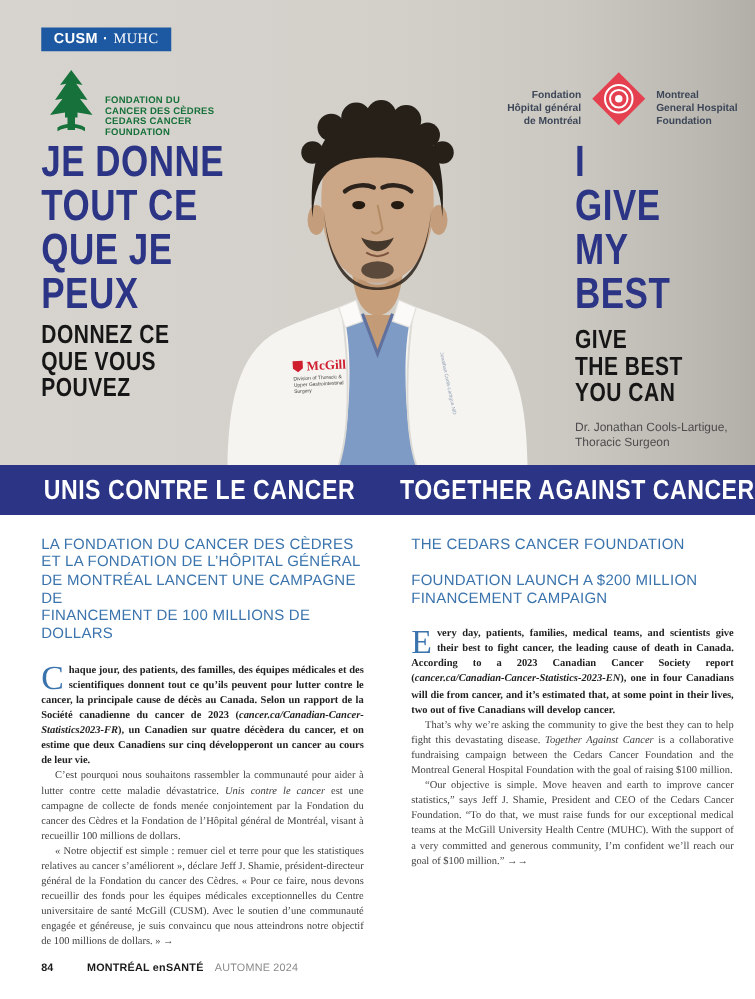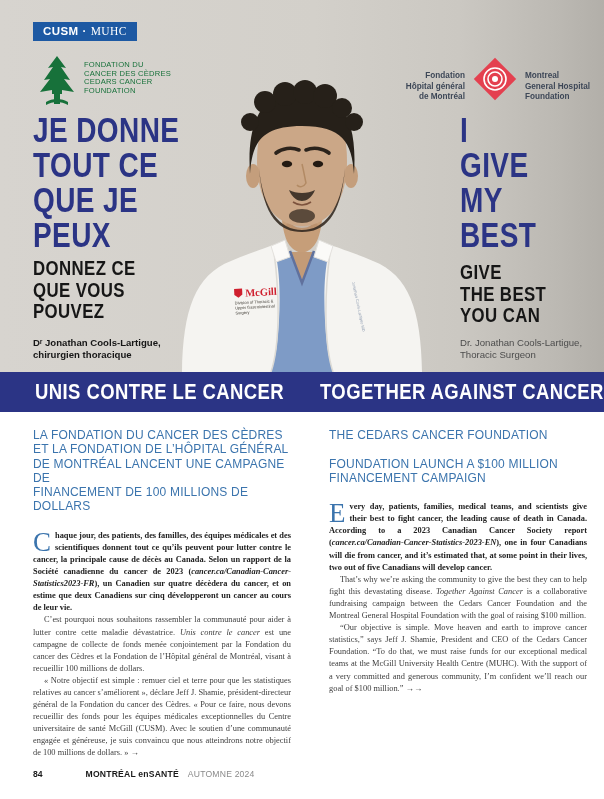--- a/index.html
+++ b/index.html
@@ -13,21 +13,21 @@
   .hero-svg { position:absolute; left:0; top:0; }
 
   .badge { position:absolute; left:33px; top:22px; background:#1d59a3; color:#fff;
            padding:3px 10px 4px 10px; font-size:11.5px; letter-spacing:.4px; }
   .badge b { font-weight:bold; }
   .badge .muhc { font-family:"Liberation Serif", serif; font-weight:normal;text-align:right; }
   .badge .dot { padding:0 4px; font-weight:bold; }
 
   
   .cedars { position:absolute; left:36px; top:56px; display:flex; align-items:flex-start; }
-  .cedars-text { margin-left:6px; margin-top:5px; color:#17713a; font-weight:normal;
+  .cedars-text { margin-left:6px; margin-top:20px; color:#17713a; font-weight:bold;
                  font-size:7.6px; line-height:8.6px; letter-spacing:.2px; }
 
   
   .mgh { position:absolute; right:14px; top:56px; display:flex; align-items:flex-end; }
   .mgh-fr { text-align:right; color:#3d4757; font-weight:bold; font-size:8.2px; line-height:10.2px; }
   .mgh-en { text-align:left;  color:#3d4757; font-weight:bold; font-size:8.2px; line-height:10.2px; }
   .mgh-icon { margin:0 7px; }
 
   
   .hl { position:absolute; font-weight:bold; transform:scaleX(.8); transform-origin:0 0;
@@ -59,21 +59,21 @@
                color:#3d3d3d; text-align:justify; }
   .body-text p { margin:0; }
   .body-text p.indent { text-indent:11px; }
   .body-text p.lead { font-weight:bold; color:#222; }
   .dropcap { float:left; font-size:27px; line-height:23px; padding:1px 4px 0 0; color:#3b74ad;
              font-weight:normal; font-family:"Liberation Serif", serif; }
   .body-text em { font-style:italic; }
 
   
   .footer { position:absolute; left:33px; top:769px; font-size:8.6px; color:#1a1a1a; }
-  .footer .pg { font-weight:bold; margin-right:16px; }
+  .footer .pg { font-weight:bold; margin-right:0; }
   .footer .mag { font-weight:bold; margin-right:9px; letter-spacing:.2px;padding-left:27px; }
   .footer .issue { color:#8a8a8a; letter-spacing:.2px;text-align:right; }
 </style>
 </head>
 <body>
 
 <div class="page">
 
   <div class="hero">
     <svg class="hero-svg" width="604" height="372" viewBox="0 0 604 372">
@@ -175,24 +175,20 @@
       <div>JE DONNE</div>
       <div>TOUT CE</div>
       <div>QUE JE</div>
       <div>PEUX</div>
     </div>
     <div class="hl sub-fr">
       <div>DONNEZ CE</div>
       <div>QUE VOUS</div>
       <div>POUVEZ</div>
     </div>
-    <div class="cap cap-fr">
-      <div>Dʳ Jonathan Cools-Lartigue,</div>
-      <div>chirurgien thoracique</div>
-    </div>
 
     <div class="hl hl-en">
       <div>I</div>
       <div>GIVE</div>
       <div>MY</div>
       <div>BEST</div>
     </div>
     <div class="hl sub-en">
       <div>GIVE</div>
       <div>THE BEST</div>
@@ -217,21 +213,21 @@
     <div class="body-text">
       <p class="lead"><span class="dropcap">C</span><span>haque jour, des patients, des familles, des équipes médicales et des scientifiques donnent tout ce qu’ils peuvent pour lutter contre le cancer, la principale cause de décès au Canada. Selon un rapport de la Société canadienne du cancer de 2023 (</span><em>cancer.ca/Canadian-Cancer-Statistics2023-FR</em><span>), un Canadien sur quatre décèdera du cancer, et on estime que deux Canadiens sur cinq développeront un cancer au cours de leur vie.</span></p>
       <p class="indent"><span>C’est pourquoi nous souhaitons rassembler la communauté pour aider à lutter contre cette maladie dévastatrice. </span><em>Unis contre le cancer</em><span> est une campagne de collecte de fonds menée conjointement par la Fondation du cancer des Cèdres et la Fondation de l’Hôpital général de Montréal, visant à recueillir 100 millions de dollars.</span></p>
       <p class="indent"><span>« Notre objectif est simple : remuer ciel et terre pour que les statistiques relatives au cancer s’améliorent », déclare Jeff J. Shamie, président-directeur général de la Fondation du cancer des Cèdres. « Pour ce faire, nous devons recueillir des fonds pour les équipes médicales exceptionnelles du Centre universitaire de santé McGill (CUSM). Avec le soutien d’une communauté engagée et généreuse, je suis convaincu que nous atteindrons notre objectif de 100 millions de dollars. » →</span></p>
     </div>
   </div>
 
   <div class="col col-en">
     <h2><span>THE CEDARS CANCER FOUNDATION</span><br>
         <br>
-        <span>FOUNDATION LAUNCH A $100 MILLION</span><br>
+        <span>FOUNDATION LAUNCH A $200 MILLION</span><br>
         <span>FINANCEMENT CAMPAIGN</span></h2>
     <div class="body-text">
       <p class="lead"><span class="dropcap">E</span><span>very day, patients, families, medical teams, and scientists give their best to fight cancer, the leading cause of death in Canada. According to a 2023 Canadian Cancer Society report (</span><em>cancer.ca/Canadian-Cancer-Statistics-2023-EN</em><span>), one in four Canadians will die from cancer, and it’s estimated that, at some point in their lives, two out of five Canadians will develop cancer.</span></p>
       <p class="indent"><span>That’s why we’re asking the community to give the best they can to help fight this devastating disease. </span><em>Together Against Cancer</em><span> is a collaborative fundraising campaign between the Cedars Cancer Foundation and the Montreal General Hospital Foundation with the goal of raising $100 million.</span></p>
       <p class="indent"><span>“Our objective is simple. Move heaven and earth to improve cancer statistics,” says Jeff J. Shamie, President and CEO of the Cedars Cancer Foundation. “To do that, we must raise funds for our exceptional medical teams at the McGill University Health Centre (MUHC). With the support of a very committed and generous community, I’m confident we’ll reach our goal of $100 million.” →→</span></p>
     </div>
   </div>
 
   <div class="footer">
     <span class="pg">84</span><span class="mag">MONTRÉAL enSANTÉ</span><span class="issue">AUTOMNE 2024</span>

